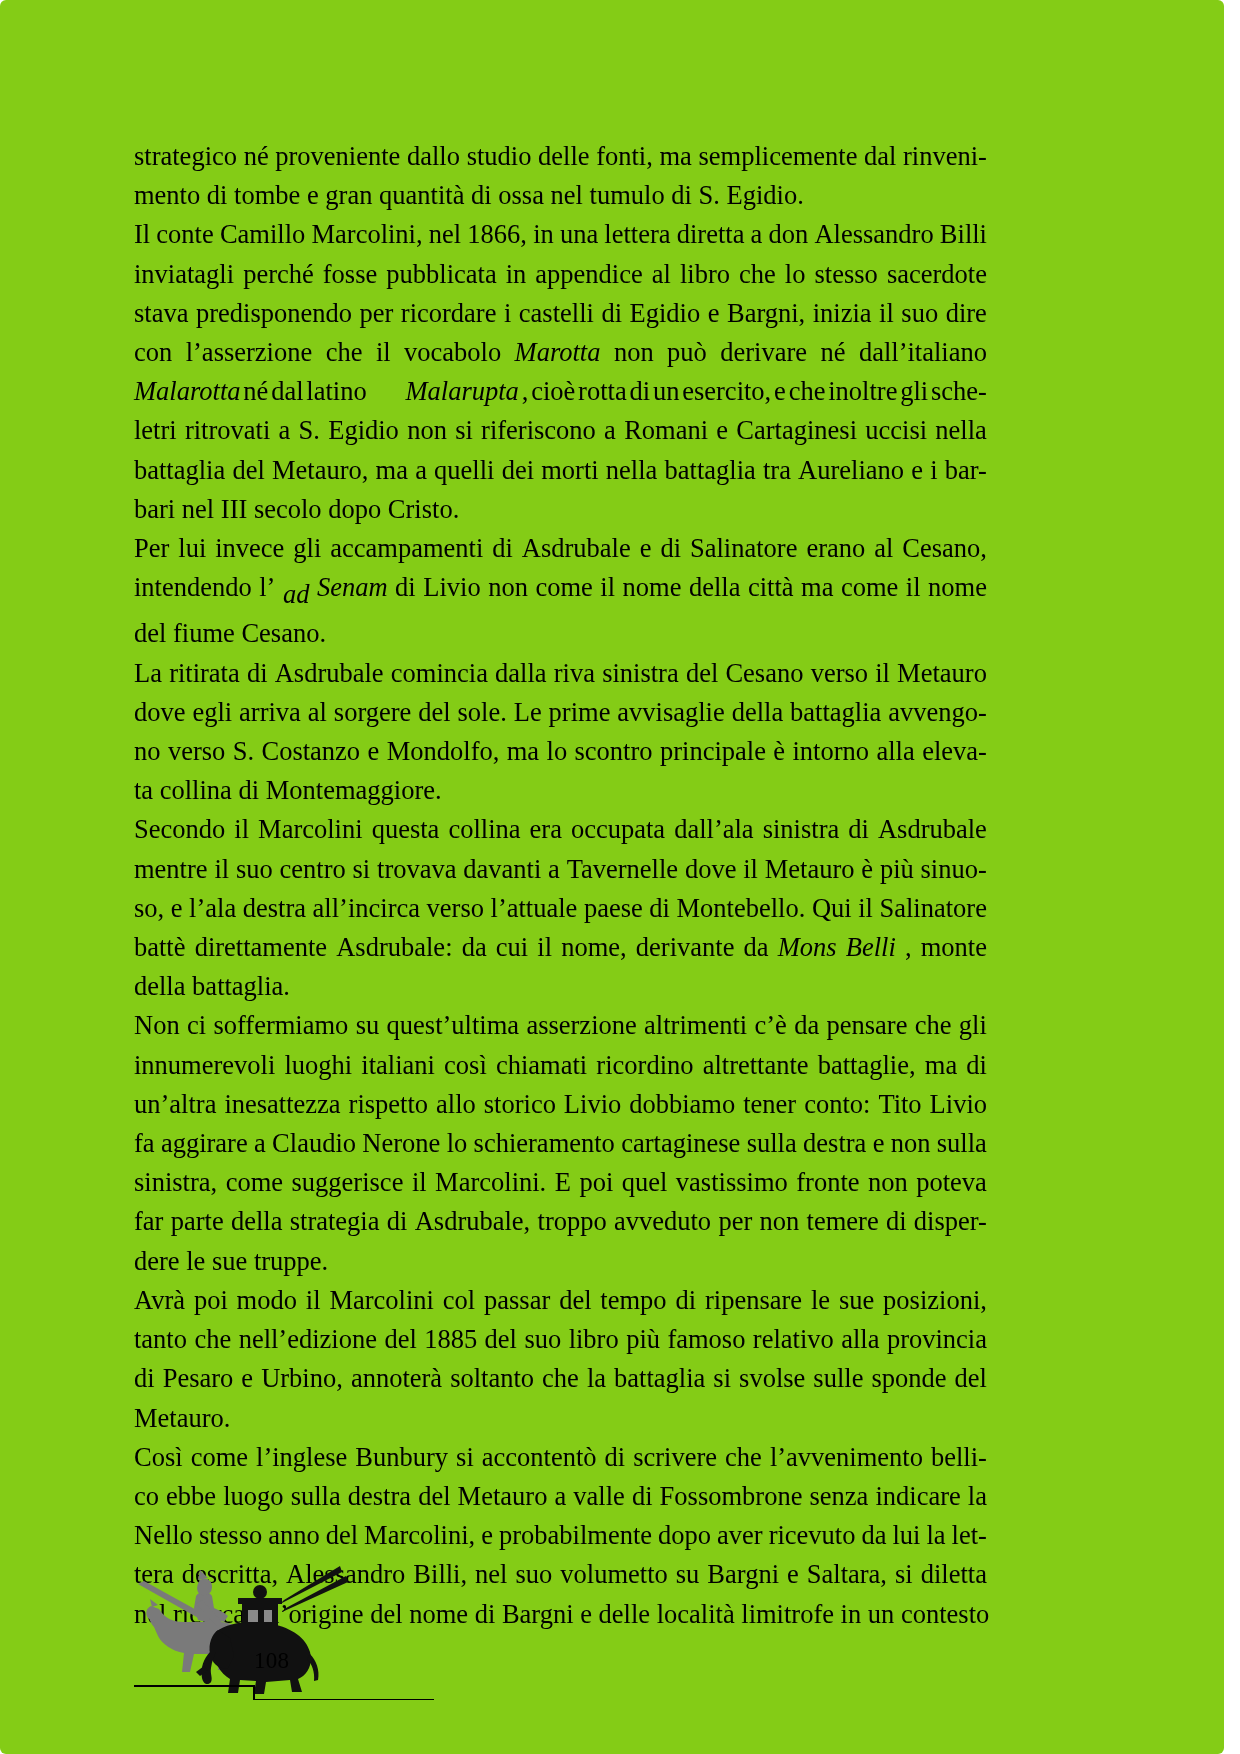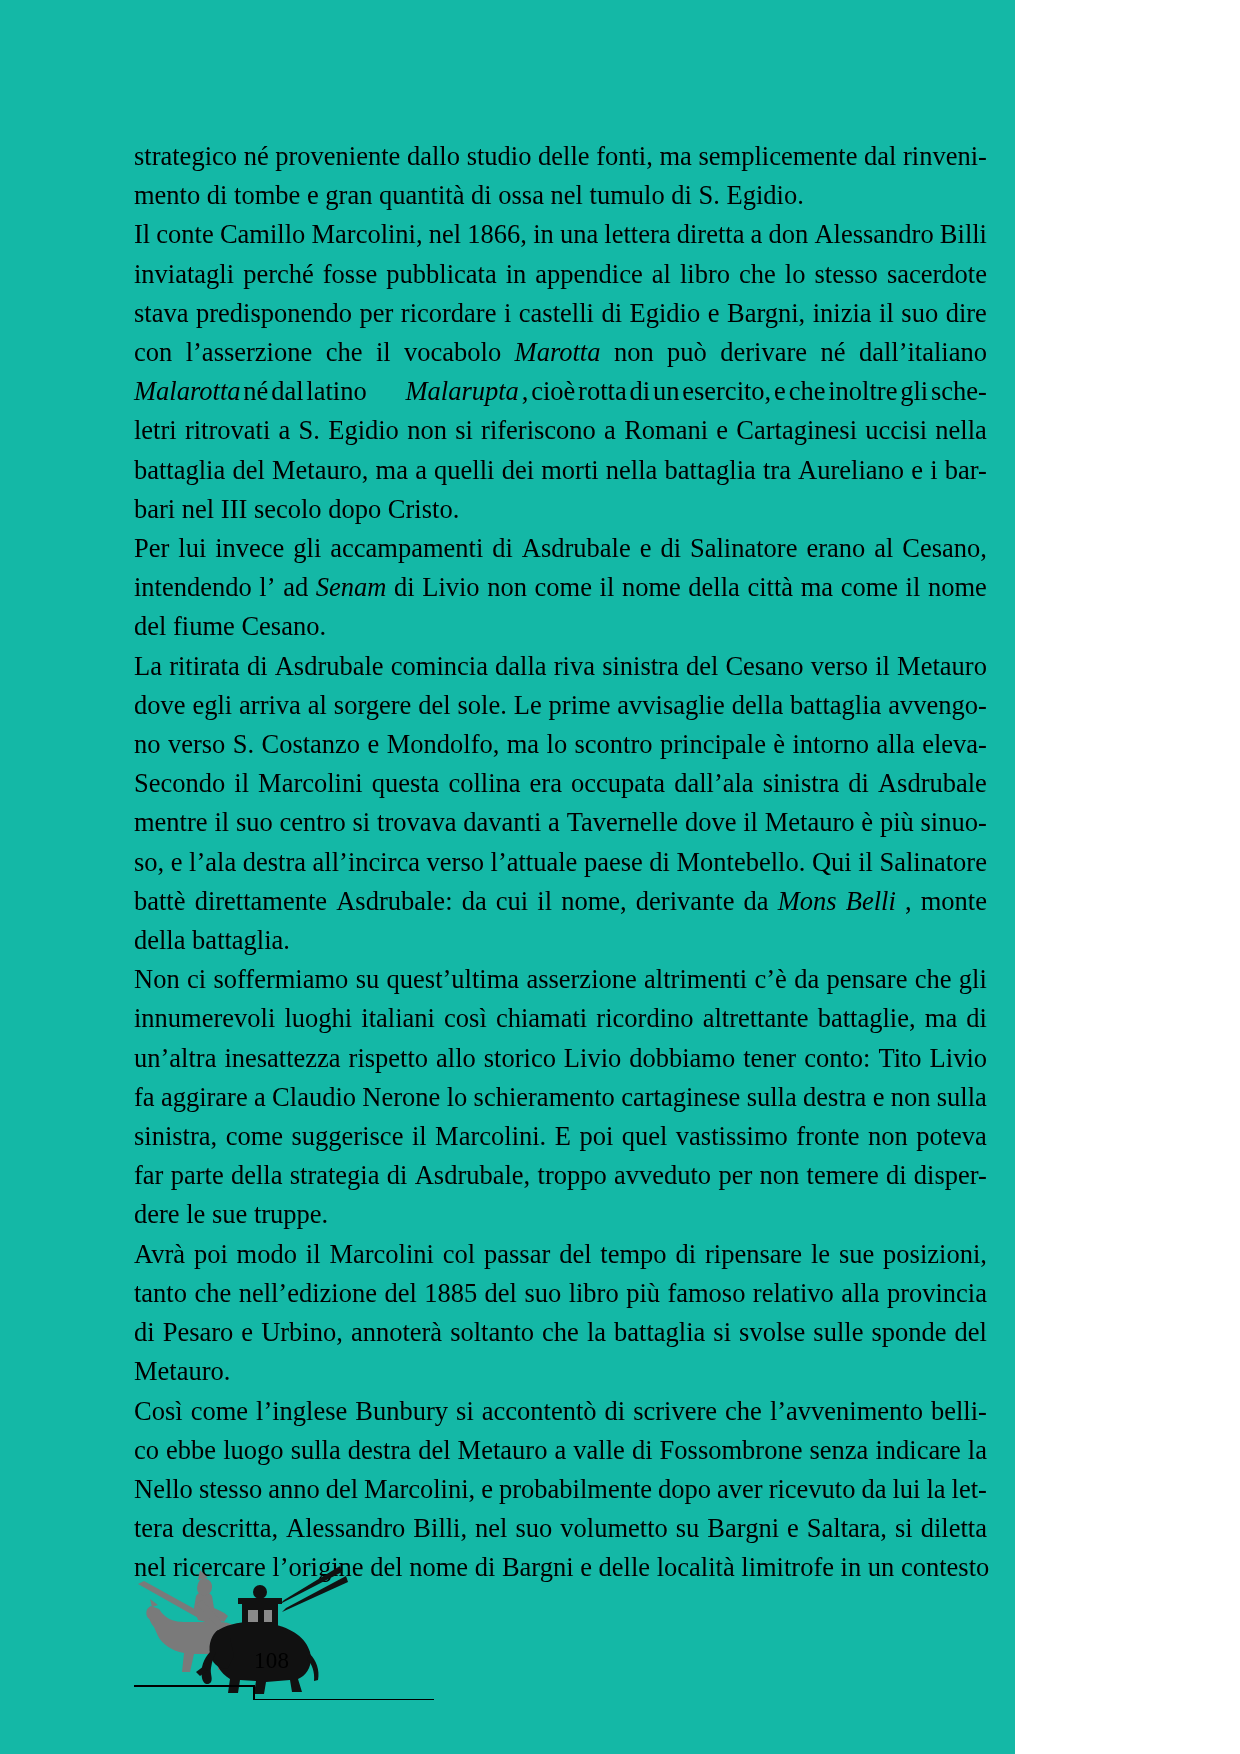--- a/index.html
+++ b/index.html
@@ -2,26 +2,27 @@
 <html><head>
 <meta charset="utf-8">
 <style>
   html, body {
     margin: 0;
     padding: 0;
     background: #ffffff;
   }
   .page {
     position: relative;
-    width: 1015px;
+    width: 1224px;
     height: 1754px;
-    background: #14b8a6;
+    background: #84cc16;
     overflow: hidden;
     font-family: "Liberation Serif", "DejaVu Serif", serif;
     color: #000000;
+    border-radius: 6px;
   }
 
   .textblock {
     position: absolute;
     left: 134px;
     top: 137px;
     width: 853px;
   }
 
   .para {
@@ -87,27 +88,28 @@
         <div class="jline"><span>inviatagli</span><span>perché</span><span>fosse</span><span>pubblicata</span><span>in</span><span>appendice</span><span>al</span><span>libro</span><span>che</span><span>lo</span><span>stesso</span><span>sacerdote</span></div>
         <div class="jline"><span>stava</span><span>predisponendo</span><span>per</span><span>ricordare</span><span>i</span><span>castelli</span><span>di</span><span>Egidio</span><span>e</span><span>Bargni,</span><span>inizia</span><span>il</span><span>suo</span><span>dire</span></div>
         <div class="jline"><span>con</span><span>l’asserzione</span><span>che</span><span>il</span><span>vocabolo</span><span style="font-style: italic;">Marotta</span><span>non</span><span>può</span><span>derivare</span><span>né</span><span>dall’italiano</span></div>
         <div class="jline"><span style="font-style: italic;">Malarotta</span><span>né</span><span>dal</span><span>latino</span><span style="font-style: italic; margin-left: 36px;">Malarupta</span><span>,</span><span>cioè</span><span>rotta</span><span>di</span><span>un</span><span>esercito,</span><span>e</span><span>che</span><span>inoltre</span><span>gli</span><span>sche-</span></div>
         <div class="jline"><span>letri</span><span>ritrovati</span><span>a</span><span>S.</span><span>Egidio</span><span>non</span><span>si</span><span>riferiscono</span><span>a</span><span>Romani</span><span>e</span><span>Cartaginesi</span><span>uccisi</span><span>nella</span></div>
         <div class="jline"><span>battaglia</span><span>del</span><span>Metauro,</span><span>ma</span><span>a</span><span>quelli</span><span>dei</span><span>morti</span><span>nella</span><span>battaglia</span><span>tra</span><span>Aureliano</span><span>e</span><span>i</span><span>bar-</span></div>
         <div class="jline left"><span>bari nel III secolo dopo Cristo.</span></div>
       </div>
       <div class="para">
         <div class="jline"><span>Per</span><span>lui</span><span>invece</span><span>gli</span><span>accampamenti</span><span>di</span><span>Asdrubale</span><span>e</span><span>di</span><span>Salinatore</span><span>erano</span><span>al</span><span>Cesano,</span></div>
-        <div class="jline"><span>intendendo</span><span>l’</span><span style="">ad</span><span style="font-style: italic;">Senam</span><span>di</span><span>Livio</span><span>non</span><span>come</span><span>il</span><span>nome</span><span>della</span><span>città</span><span>ma</span><span>come</span><span>il</span><span>nome</span></div>
+        <div class="jline"><span>intendendo</span><span>l’</span><span style="font-style: italic; margin-top: 7px;">ad</span><span style="font-style: italic;">Senam</span><span>di</span><span>Livio</span><span>non</span><span>come</span><span>il</span><span>nome</span><span>della</span><span>città</span><span>ma</span><span>come</span><span>il</span><span>nome</span></div>
         <div class="jline left"><span>del fiume Cesano.</span></div>
       </div>
       <div class="para">
         <div class="jline"><span>La</span><span>ritirata</span><span>di</span><span>Asdrubale</span><span>comincia</span><span>dalla</span><span>riva</span><span>sinistra</span><span>del</span><span>Cesano</span><span>verso</span><span>il</span><span>Metauro</span></div>
         <div class="jline"><span>dove</span><span>egli</span><span>arriva</span><span>al</span><span>sorgere</span><span>del</span><span>sole.</span><span>Le</span><span>prime</span><span>avvisaglie</span><span>della</span><span>battaglia</span><span>avvengo-</span></div>
         <div class="jline"><span>no</span><span>verso</span><span>S.</span><span>Costanzo</span><span>e</span><span>Mondolfo,</span><span>ma</span><span>lo</span><span>scontro</span><span>principale</span><span>è</span><span>intorno</span><span>alla</span><span>eleva-</span></div>
+        <div class="jline left"><span>ta collina di Montemaggiore.</span></div>
       </div>
       <div class="para">
         <div class="jline"><span>Secondo</span><span>il</span><span>Marcolini</span><span>questa</span><span>collina</span><span>era</span><span>occupata</span><span>dall’ala</span><span>sinistra</span><span>di</span><span>Asdrubale</span></div>
         <div class="jline"><span>mentre</span><span>il</span><span>suo</span><span>centro</span><span>si</span><span>trovava</span><span>davanti</span><span>a</span><span>Tavernelle</span><span>dove</span><span>il</span><span>Metauro</span><span>è</span><span>più</span><span>sinuo-</span></div>
         <div class="jline"><span>so,</span><span>e</span><span>l’ala</span><span>destra</span><span>all’incirca</span><span>verso</span><span>l’attuale</span><span>paese</span><span>di</span><span>Montebello.</span><span>Qui</span><span>il</span><span>Salinatore</span></div>
         <div class="jline"><span>battè</span><span>direttamente</span><span>Asdrubale:</span><span>da</span><span>cui</span><span>il</span><span>nome,</span><span>derivante</span><span>da</span><span style="font-style: italic;">Mons</span><span style="font-style: italic;">Belli</span><span>,</span><span>monte</span></div>
         <div class="jline left"><span>della battaglia.</span></div>
       </div>
       <div class="para">
         <div class="jline"><span>Non</span><span>ci</span><span>soffermiamo</span><span>su</span><span>quest’ultima</span><span>asserzione</span><span>altrimenti</span><span>c’è</span><span>da</span><span>pensare</span><span>che</span><span>gli</span></div>

